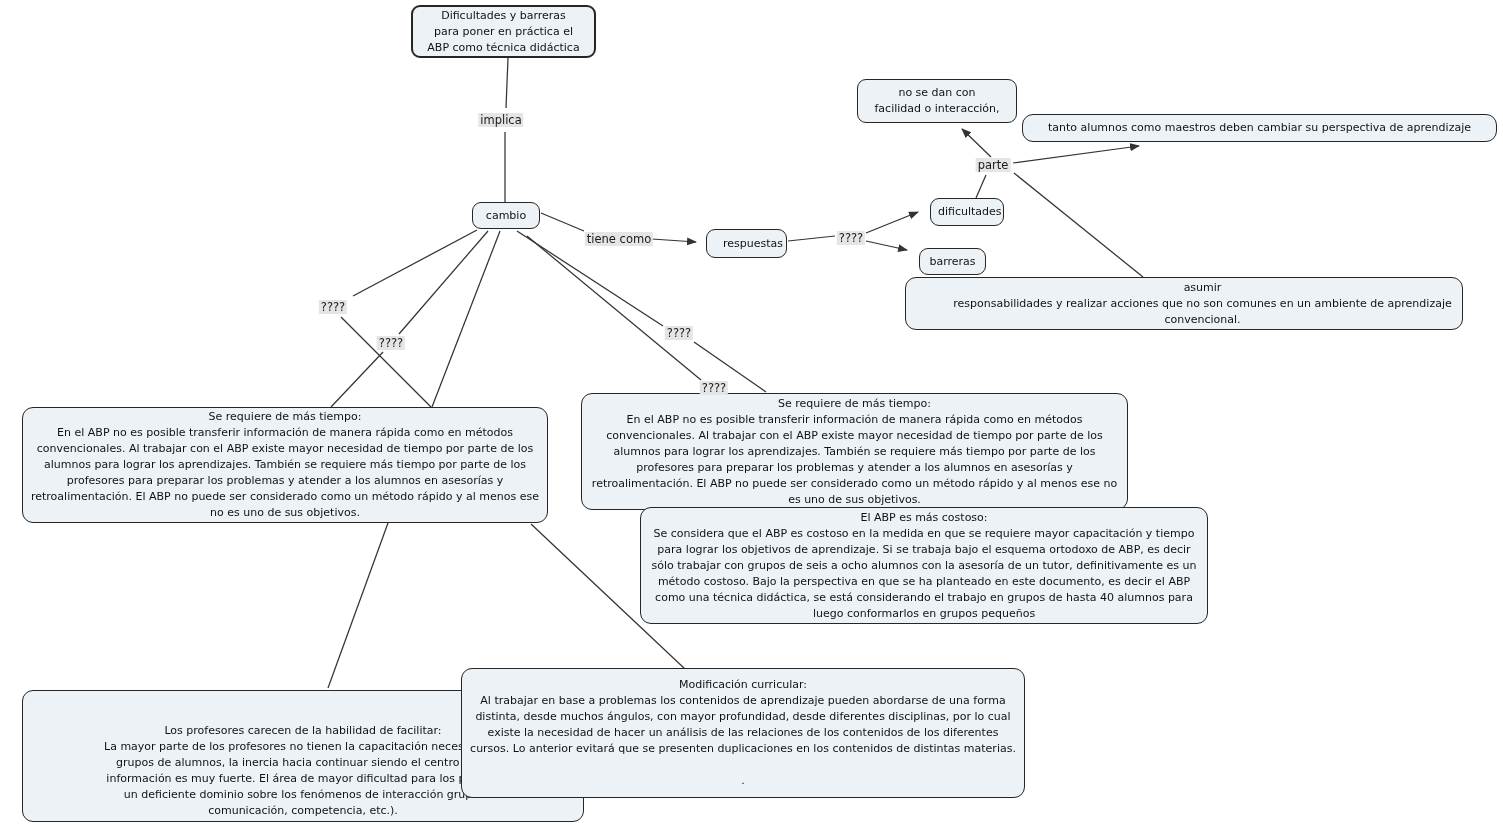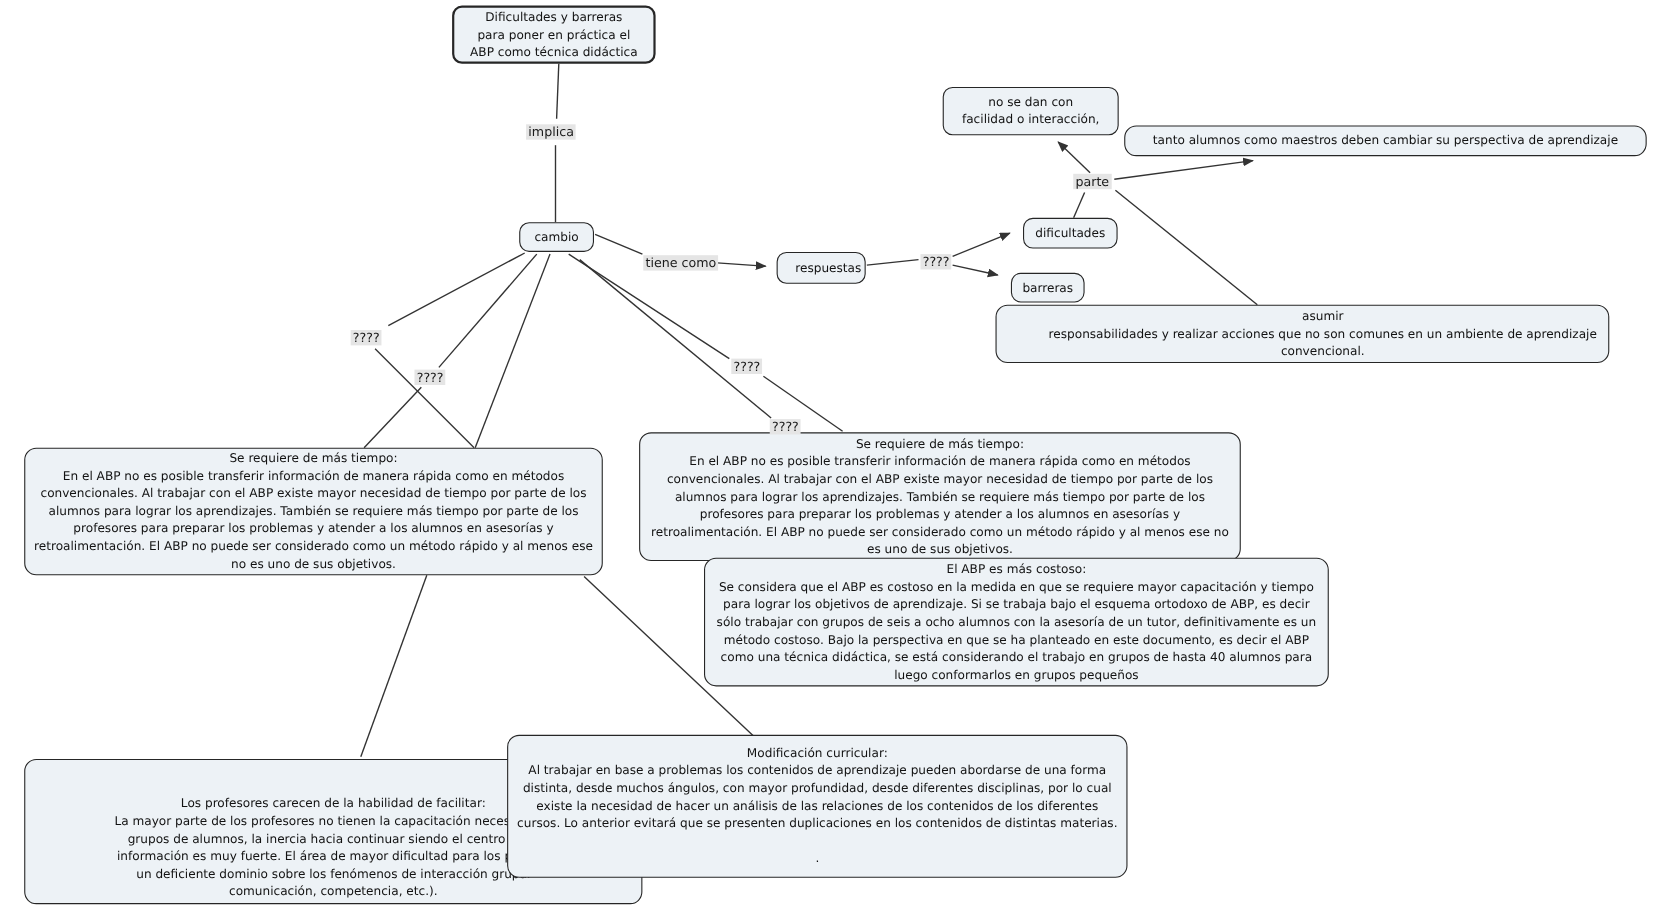--- a/index.html
+++ b/index.html
@@ -77,21 +77,21 @@
     <div class="node" style="left: 706px; top: 229px; width: 81px; height: 29px; border-radius: 9px; padding-left: 16px;">
       <span class="txt">respuestas</span>
     </div>
     <div class="node" style="left: 857px; top: 79px; width: 160px; height: 44px; border-radius: 9px;">
       <span class="txt">no se dan con
 facilidad o interacción,</span>
     </div>
     <div class="node" style="left: 1022px; top: 114px; width: 475px; height: 28px;">
       <span class="txt">tanto alumnos como maestros deben cambiar su perspectiva de aprendizaje</span>
     </div>
-    <div class="node" style="left: 930px; top: 198px; width: 86px; height: 28px; border-radius: 9px; justify-content: flex-end;">
+    <div class="node" style="left: 930px; top: 198px; width: 74px; height: 28px; border-radius: 9px; justify-content: flex-end;">
       <span class="txt">dificultades</span>
     </div>
     <div class="node" style="left: 919px; top: 248px; width: 67px; height: 27px; border-radius: 9px;">
       <span class="txt">barreras</span>
     </div>
     <div class="node" style="left: 905px; top: 277px; width: 558px; height: 53px; padding-left: 44px;">
       <span class="txt">asumir
 responsabilidades y realizar acciones que no son comunes en un ambiente de aprendizaje
 convencional.</span>
     </div>

